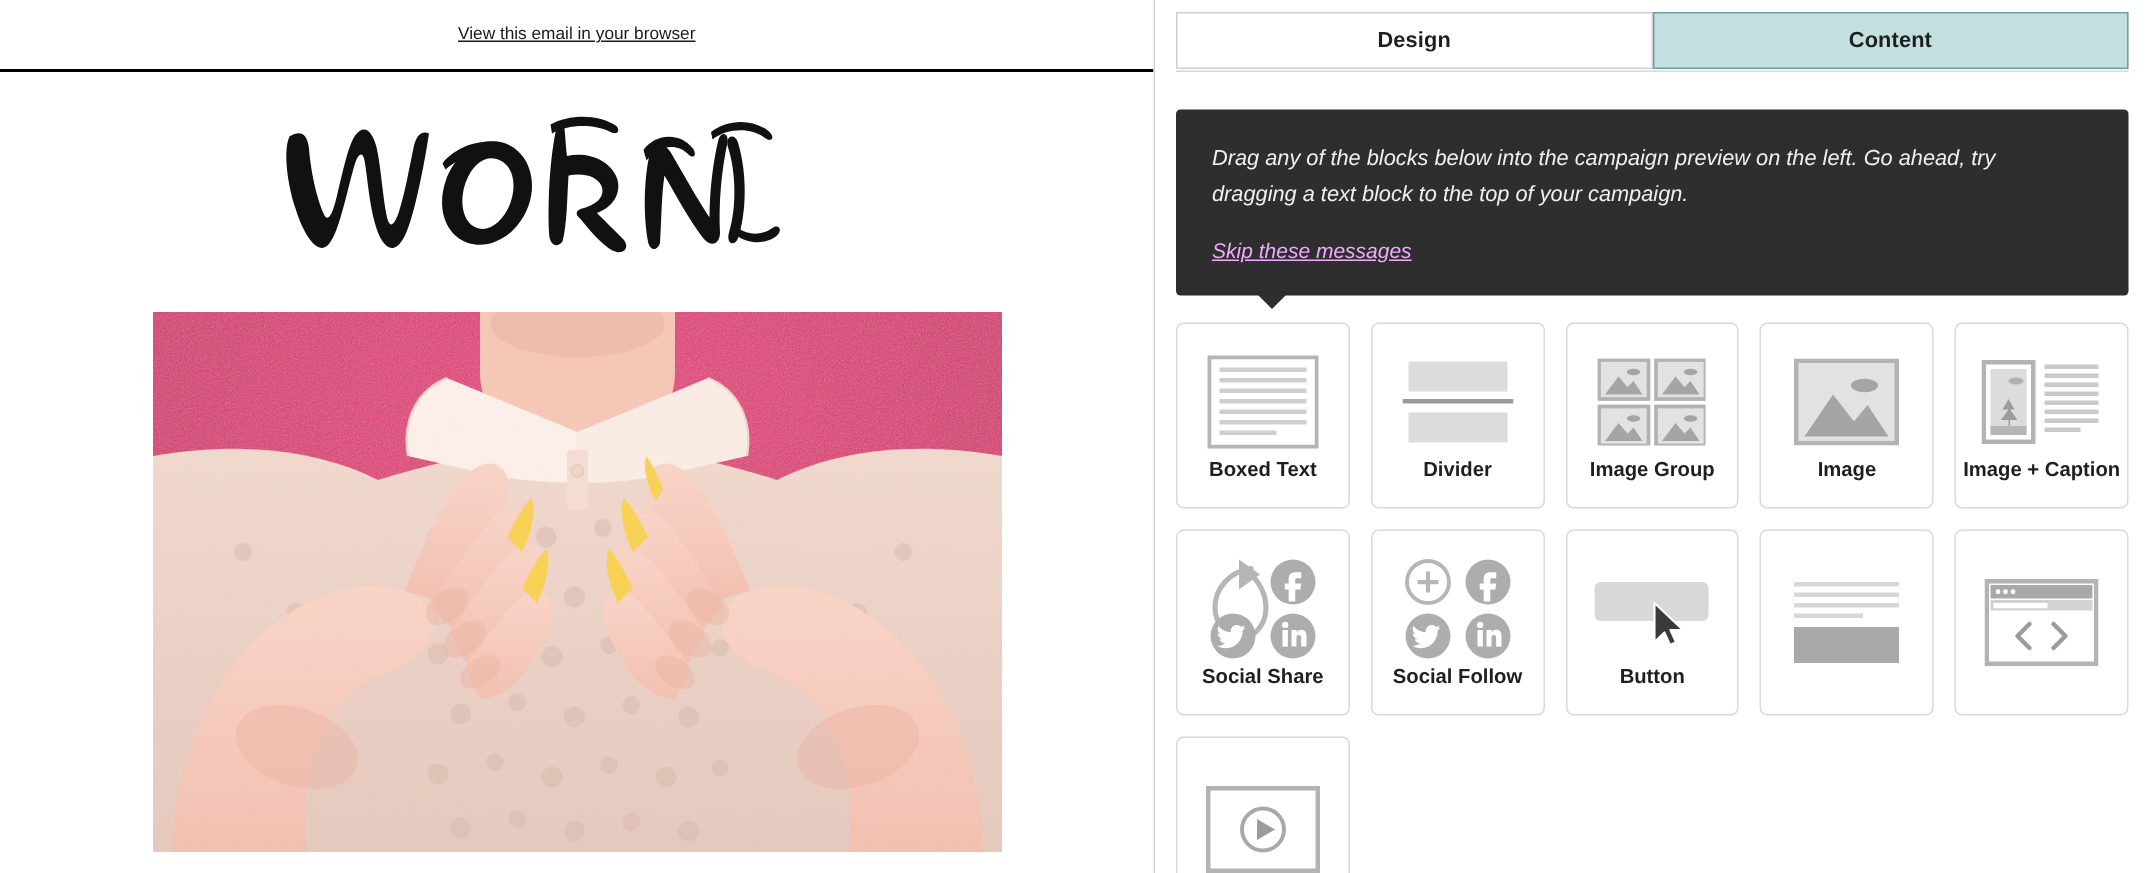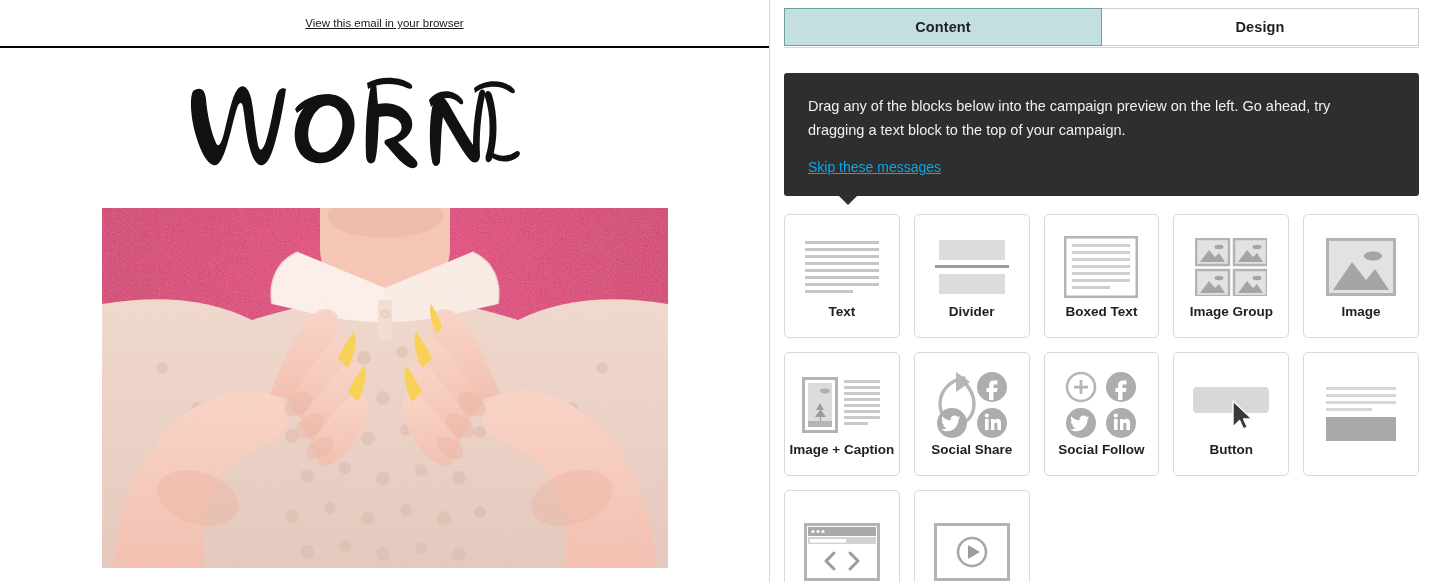--- a/index.html
+++ b/index.html
@@ -86,29 +86,30 @@
   }
 
   
   .callout {
     position: relative;
     margin-top: 25px;
     background: #2e2e2e;
     border-radius: 3px;
     padding: 22px 11px 20px 24px;
     color: #f2f2f2;
+    font-style: italic;
   }
   .callout-text {
     font-size: 14.5px; line-height: 1.65; color: #f0f0f0;
     max-width: 580px;
   }
   .callout-skip {
     display: inline-block;
     margin-top: 16px;
-    font-size: 14px; color: #0ea5e9;
+    font-size: 14px; color: #f0abfc;
     text-decoration: underline; cursor: pointer;
   }
   .callout-arrow {
     position: absolute; left: 54px; bottom: -9px;
     width: 0; height: 0;
     border-left: 10px solid transparent;
     border-right: 10px solid transparent;
     border-top: 10px solid #2e2e2e;
   }
 
@@ -340,84 +341,67 @@
           </g>
         </svg>
       </div>
 
     </div>
   </div>
 
   <div class="editor-pane">
 
     <div class="tabbar">
+      <div class="tab">
+        <span>Design</span>
+      </div>
       <div class="tab active">
         <span>Content</span>
-      </div>
-      <div class="tab">
-        <span>Design</span>
       </div>
     </div>
     <div class="tabbar-rule"></div>
 
     <div class="blocks-scroll">
 
       <div class="callout">
         <div class="callout-text">Drag any of the blocks below into the campaign preview on the left. Go ahead, try dragging a text block to the top of your campaign.</div>
         <span class="callout-skip">Skip these messages</span>
         <div class="callout-arrow"></div>
       </div>
 
       <div class="blocks-grid">
 
-        <div class="block-tile">
-          <div class="block-art">
-            <svg width="74" height="56" viewBox="0 0 74 56">
-              <g fill="#c6c6c6">
-                <rect x="0" y="2" width="74" height="3"></rect>
-                  <rect x="0" y="9" width="74" height="3"></rect>
-                <rect x="0" y="16" width="74" height="3"></rect>
-                  <rect x="0" y="23" width="74" height="3"></rect>
-                <rect x="0" y="30" width="74" height="3"></rect>
-                  <rect x="0" y="37" width="74" height="3"></rect>
-                <rect x="0" y="44" width="74" height="3"></rect>
-                  <rect x="0" y="51" width="48" height="3"></rect>
-              </g>
-            </svg>
-          </div>
-          <div class="block-label">Text</div>
-        </div>
-
-        <div class="block-tile">
-          <div class="block-art">
-            <svg width="74" height="58" viewBox="0 0 74 58">
-              <rect x="4" y="2" width="66" height="20" fill="#dcdcdc"></rect>
-              <rect x="0" y="27" width="74" height="3" fill="#9a9a9a"></rect>
-              <rect x="4" y="36" width="66" height="20" fill="#dcdcdc"></rect>
-            </svg>
-          </div>
-          <div class="block-label">Divider</div>
-        </div>
 
         <div class="block-tile">
           <div class="block-art">
             <svg width="74" height="62" viewBox="0 0 74 62">
               <rect x="1" y="1" width="72" height="60" fill="none" stroke="#b5b5b5" stroke-width="3"></rect>
               <g fill="#cfcfcf">
                 <rect x="8" y="8" width="58" height="3"></rect>
                   <rect x="8" y="15" width="58" height="3"></rect>
                 <rect x="8" y="22" width="58" height="3"></rect>
                   <rect x="8" y="29" width="58" height="3"></rect>
                 <rect x="8" y="36" width="58" height="3"></rect>
                   <rect x="8" y="43" width="58" height="3"></rect>
                 <rect x="8" y="50" width="38" height="3"></rect>
               </g>
             </svg>
           </div>
           <div class="block-label">Boxed Text</div>
+        </div>
+
+        <div class="block-tile">
+          <div class="block-art">
+            <svg width="74" height="58" viewBox="0 0 74 58">
+              <rect x="4" y="2" width="66" height="20" fill="#dcdcdc"></rect>
+              <rect x="0" y="27" width="74" height="3" fill="#9a9a9a"></rect>
+              <rect x="4" y="36" width="66" height="20" fill="#dcdcdc"></rect>
+            </svg>
+          </div>
+          <div class="block-label">Divider</div>
         </div>
 
         <div class="block-tile">
           <div class="block-art">
             <svg width="72" height="58" viewBox="0 0 72 58">
               <g>
                 <rect x="1" y="1" width="33" height="26" fill="#e2e2e2" stroke="#b3b3b3" stroke-width="2.5"></rect>
                 <ellipse cx="24" cy="9" rx="4.5" ry="2.2" fill="#a5a5a5"></ellipse>
                 <path d="M5 24 L14 12 L20 19 L24 15 L30 24 Z" fill="#a5a5a5"></path>
               </g>

